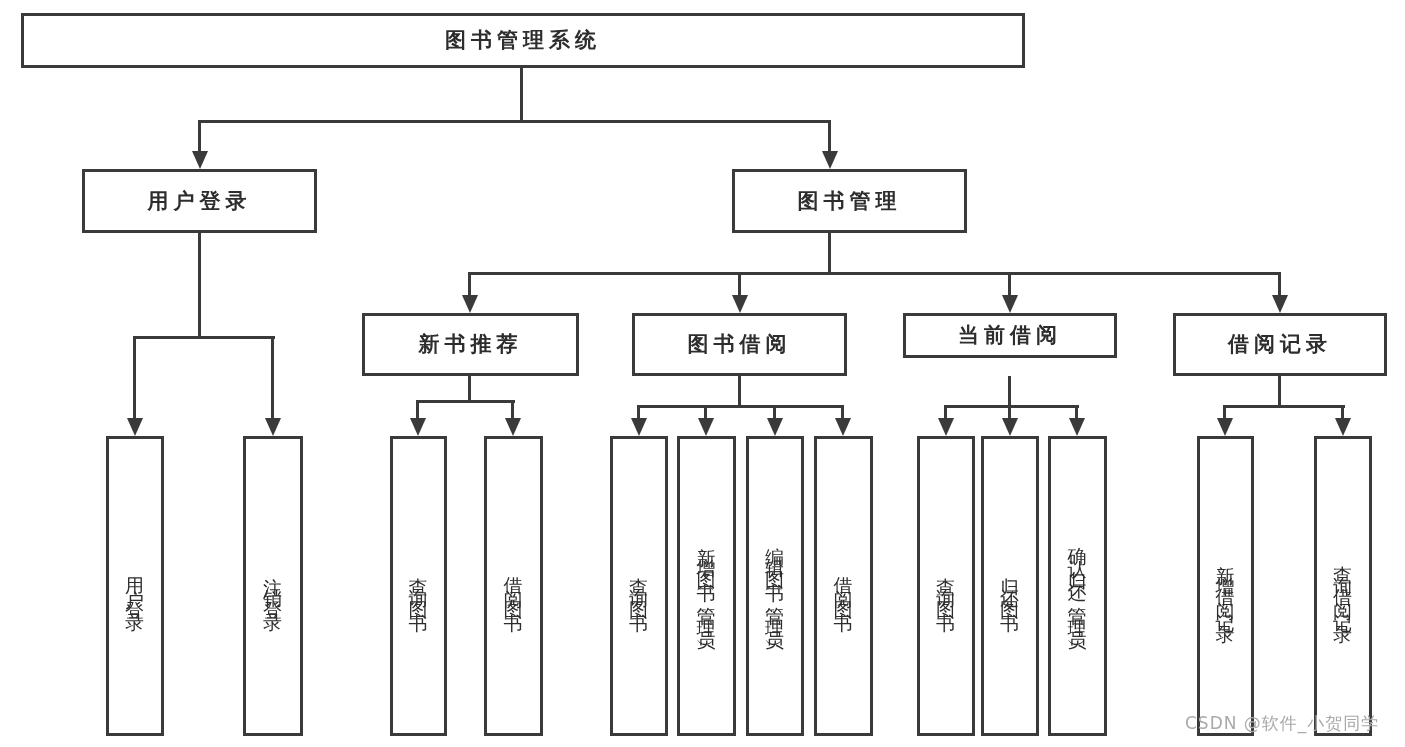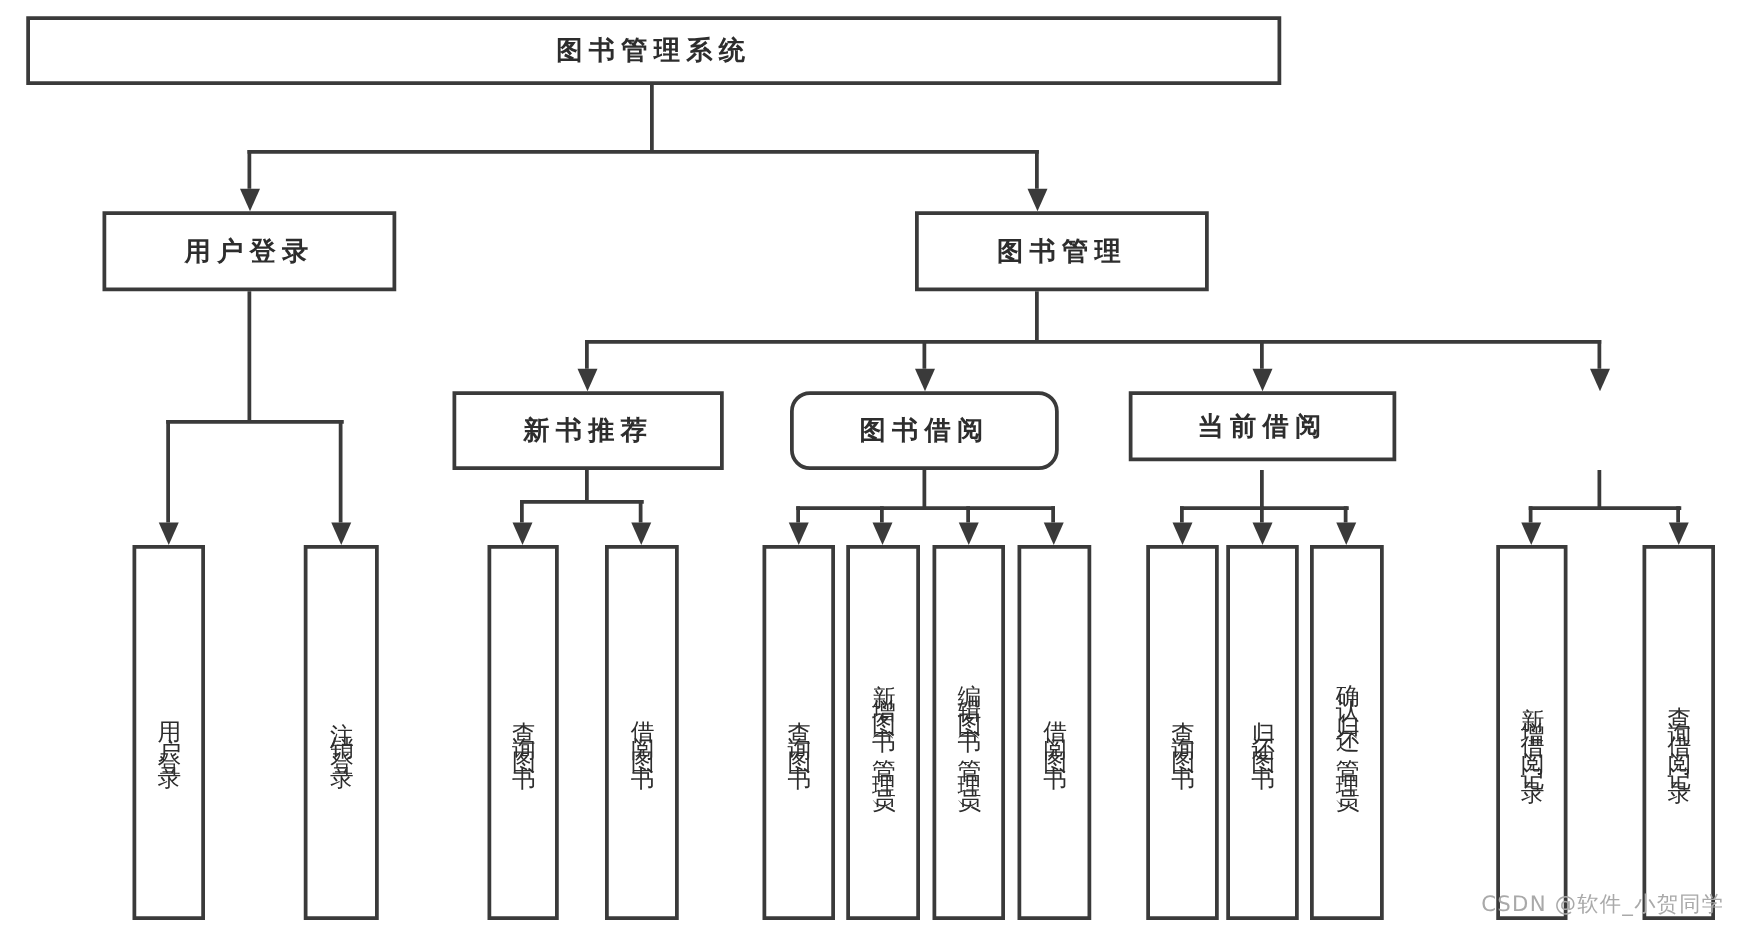--- a/index.html
+++ b/index.html
@@ -48,25 +48,28 @@
   <div class="box" style="left:82px;top:169px;width:235px;height:64px;">
     <span class="hlabel">用户登录</span>
   </div>
   <div class="box" style="left:712px;top:169px;width:235px;height:64px;margin-left:20px;">
     <span class="hlabel">图书管理</span>
   </div>
 
   <div class="box" style="left:362px;top:313px;width:217px;height:63px;">
     <span class="hlabel">新书推荐</span>
   </div>
-  <div class="box" style="left:632px;top:313px;width:215px;height:63px;border-radius:16px;">
+  <div class="box" style="left:632px;top:313px;width:215px;height:63px;">
     <span class="hlabel">图书借阅</span>
   </div>
-  <div class="box" style="left:903px;top:313px;width:214px;height:56px;">
+  <div class="box" style="left:903px;top:313px;width:214px;height:45px;">
     <span class="hlabel">当前借阅</span>
+  </div>
+  <div class="box" style="left:1173px;top:313px;width:214px;height:63px;">
+    <span class="hlabel">借阅记录</span>
   </div>
 
   <div class="box leaf" style="left:106px;top:436px;width:58px;height:300px;">
     <span>用户登录</span>
   </div>
   <div class="box leaf" style="left:243px;top:436px;width:60px;height:300px;">
     <span>注销登录</span>
   </div>
 
   <div class="box leaf" style="left:390px;top:436px;width:57px;height:300px;">

